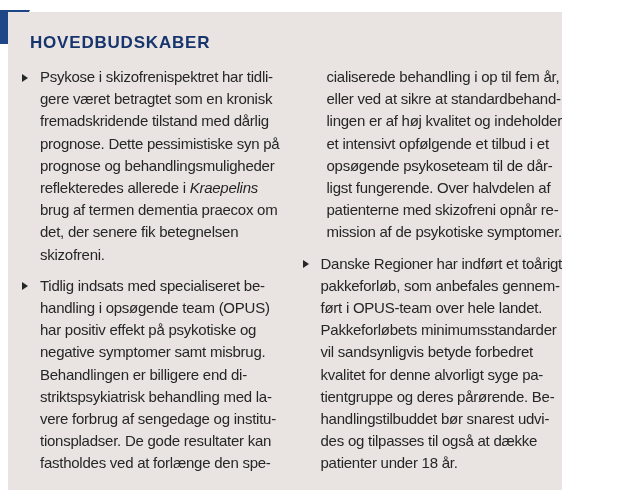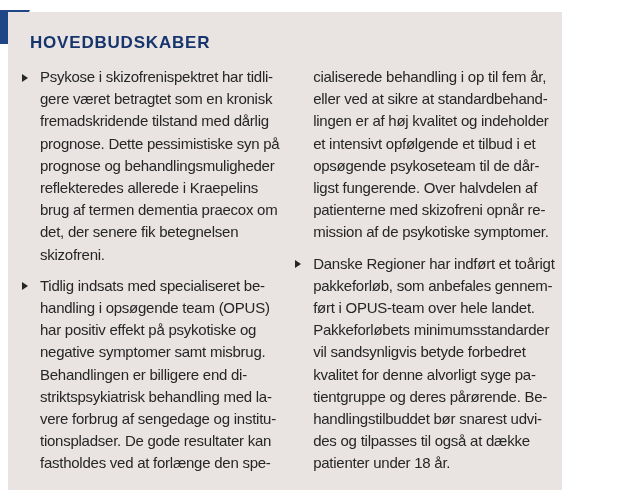--- a/index.html
+++ b/index.html
@@ -42,21 +42,21 @@
   }
   .columns {
     display: flex;
     gap: 10px;
   }
   .col {
     display: flex;
     flex-direction: column;
   }
   .col-1 { width: 288px; }
-  .col-2 { width: 292px; }
+  .col-2 { width: 292px; align-items: flex-end; }
   .item {
     display: flex;
     margin-bottom: 9px;
   }
   .bullet {
     flex: 0 0 18px;
     padding-top: 7.5px;
     box-sizing: border-box;
   }
   .bullet .tri {
@@ -69,21 +69,21 @@
   }
   .bullet.hidden .tri { visibility: hidden; }
   .item-text {
     flex: 1;
     font-size: 15px;
     line-height: 22.2px;
     letter-spacing: -0.25px;
     color: var(--text, #262626);
     white-space: pre;
   }
-  .item-text .italic { }
+  .item-text .italic { font-style: italic; }
 </style>
 </head>
 <body>
 
 <div class="corner-flag"></div>
 
 <div class="factbox">
   <h1 class="box-title">HOVEDBUDSKABER</h1>
 
   <div class="columns">

